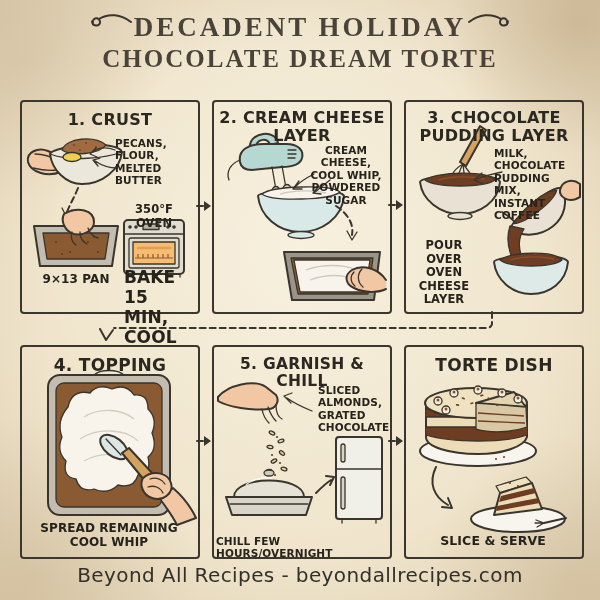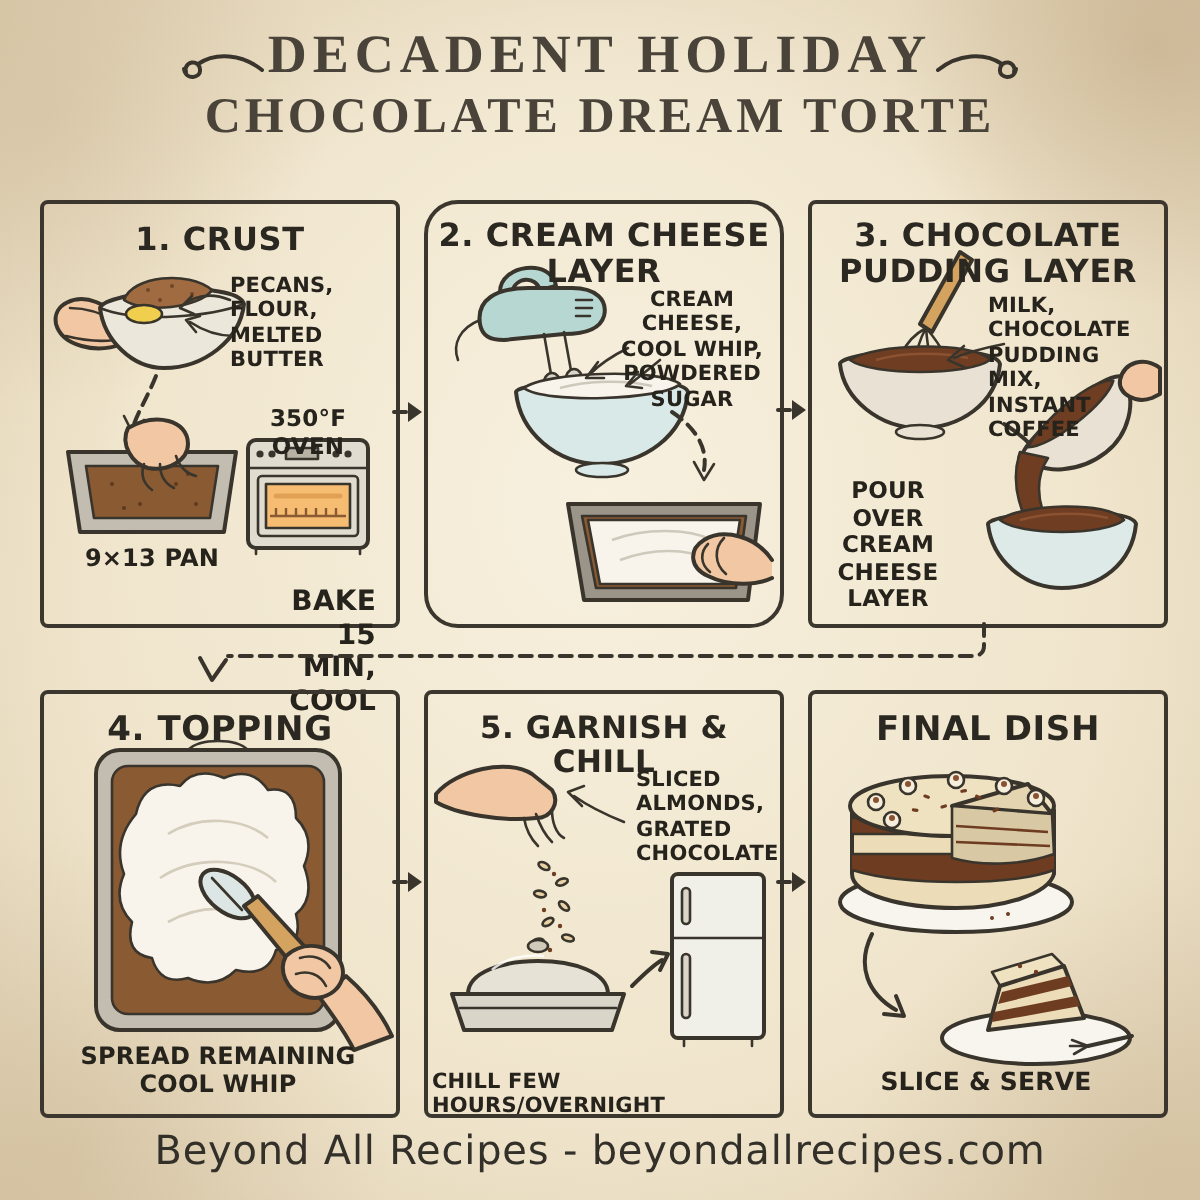--- a/index.html
+++ b/index.html
@@ -10,21 +10,21 @@
       radial-gradient(circle at 96% 4%, rgba(164,132,88,.30), rgba(164,132,88,0) 16%),
       radial-gradient(circle at 4% 10%, rgba(164,132,88,.16), rgba(164,132,88,0) 18%),
       radial-gradient(circle at 6% 96%, rgba(164,132,88,.18), rgba(164,132,88,0) 20%),
       radial-gradient(circle at 95% 97%, rgba(164,132,88,.18), rgba(164,132,88,0) 18%),
       radial-gradient(ellipse at 50% 42%, rgba(255,252,242,.50), rgba(255,250,236,0) 60%),
       radial-gradient(ellipse at 50% 50%, rgba(0,0,0,0) 60%, rgba(160,130,86,.26) 100%);
     font-family:"DejaVu Sans", sans-serif;
   }
   .header{position:absolute;top:12px;left:0;width:600px;text-align:center;color:#4a4339;}
   .title-line1{font-family:"Liberation Serif", serif;font-weight:700;font-size:27px;
-    letter-spacing:3px;color:#4a4339;display:flex;align-items:flex-end;justify-content:center;}
+    letter-spacing:3px;color:#4a4339;display:flex;align-items:flex-start;justify-content:center;}
   .title-line2{font-family:"Liberation Serif", serif;font-weight:700;font-size:25px;
     letter-spacing:2px;color:#4a4339;margin-top:2px;}
   .flourish{width:46px;height:18px;}
   .panel{position:absolute;width:176px;height:210px;border:2px solid #3c372e;border-radius:4px;}
   .panel svg.art{position:absolute;left:0;top:0;width:176px;height:210px;}
   .panel-title{position:absolute;left:0;right:0;text-align:center;font-weight:700;font-size:16px;
     color:#2b2721;letter-spacing:.3px;line-height:1.12;white-space:pre-line;}
   .lbl{position:absolute;font-weight:700;font-size:10.5px;color:#26221c;line-height:1.18;
     letter-spacing:.1px;white-space:pre-line;}
   .s{stroke:#3a352c;stroke-width:2;stroke-linecap:round;stroke-linejoin:round;}
@@ -101,25 +101,25 @@
         <path class="s t" fill="none" d="M106,172 v3 M158,172 v3"></path>
       </g>
     </svg>
     <div class="panel-title" style="top:9px;">1. CRUST</div>
     <div class="lbl" style="left:93px;top:35px;width:80px;text-align:left;">PECANS,
 FLOUR,
 MELTED
 BUTTER</div>
     <div class="lbl" style="left:94px;top:101px;width:76px;text-align:center;font-size:11.5px;">350°F OVEN</div>
     <div class="lbl" style="left:6px;top:170px;width:96px;text-align:center;font-size:12px;">9×13 PAN</div>
-    <div class="lbl" style="left:102px;top:191px;width:64px;text-align:right;font-size:14px;">BAKE 15
+    <div class="lbl" style="left:102px;top:165px;width:64px;text-align:left;font-size:17px;">BAKE 15
 MIN, COOL</div>
   </div>
 
-  <div class="panel" style="left:212px;top:100px;border-radius:17px;">
+  <div class="panel" style="left:212px;top:100px;">
     <svg class="art" viewBox="0 0 176 210">
       <g>
         <path class="s" fill="#b7d8d2" d="M36,44 C36,30 62,27 64,41 L56,43 C54,36 44,36 42,44 Z"></path>
         <path class="s" fill="#b7d8d2" d="M26,60 C24,48 34,42 50,42 L72,42 C84,42 90,48 88,56 C86,63 78,65 68,65 L38,68 C31,68 27,66 26,60 Z"></path>
         <path class="s t" fill="none" d="M74,48 h8 M74,52 h8 M74,56 h7"></path>
         <path class="s t" fill="none" d="M26,58 C16,62 12,70 15,78"></path>
         <path class="s t" fill="none" d="M58,65 L62,88 M68,64 L72,86"></path>
         <ellipse class="s t" cx="62" cy="91" rx="4.5" ry="6.5" fill="#d9d5c8"></ellipse>
         <ellipse class="s t" cx="73" cy="89" rx="4.5" ry="6.5" fill="#d9d5c8"></ellipse>
       </g>
@@ -175,21 +175,21 @@
         <path class="s t" fill="#6f3d22" d="M94,158 C104,150 148,148 156,158 C146,166 104,166 94,158 Z"></path>
         <path class="t" stroke="#8a5230" fill="none" d="M104,158 C118,154 136,154 148,157"></path>
       </g>
     </svg>
     <div class="panel-title" style="top:7px;">3. CHOCOLATE
 PUDDING LAYER</div>
     <div class="lbl" style="left:88px;top:45px;width:86px;text-align:left;">MILK, CHOCOLATE
 PUDDING MIX,
 INSTANT COFFEE</div>
     <div class="lbl" style="left:4px;top:137px;width:68px;text-align:center;font-size:11.5px;">POUR OVER
-CREAM
+OVEN
 CHEESE
 LAYER</div>
   </div>
 
   <div class="panel" style="left:20px;top:345px;">
     <svg class="art" viewBox="0 0 176 210">
       <g>
         <path class="s t" fill="none" d="M72,28 C78,22 96,22 102,28"></path>
         <rect class="s" x="26" y="28" width="122" height="140" rx="12" fill="#c2bdb0"></rect>
         <rect class="s t" x="34" y="36" width="106" height="124" rx="8" fill="#8a5a33"></rect>
@@ -297,21 +297,21 @@
         <path class="s t" fill="#efe2c0" d="M94,146 L126,136 L120,130 L90,139 Z"></path>
         <path class="s" fill="#ecdcb8" d="M88,168 L136,162 L126,136 L94,146 Z"></path>
         <path fill="#6e3c20" d="M95,149 L128,141 L130,146 L93,155 Z"></path>
         <path fill="#6e3c20" d="M91,159 L132,151 L134,156 L90,164 Z"></path>
         <circle cx="104" cy="136" r="1.1" fill="#6e3c20"></circle>
           <circle cx="112" cy="139" r="1.1" fill="#6e3c20"></circle>
         <path class="s" fill="none" stroke-width="2.4" d="M138,176 L160,171"></path>
         <path class="s t" fill="none" d="M138,176 l-8,-3 M138,176 l-9,0 M138,176 l-7,4"></path>
       </g>
     </svg>
-    <div class="panel-title" style="top:9px;font-size:17px;">FINAL DISH</div>
+    <div class="panel-title" style="top:9px;font-size:17px;">TORTE DISH</div>
     <div class="lbl" style="left:8px;top:187px;width:158px;text-align:center;font-size:12.5px;">SLICE &amp; SERVE</div>
   </div>
 
   <svg class="overlay" width="600" height="600" viewBox="0 0 600 600">
     <g>
       <path class="dash" fill="none" d="M197,206 L204,206"></path>
       <polygon points="204,201 211,206 204,211" fill="#3a352c"></polygon>
     </g>
     <g>
       <path class="dash" fill="none" d="M389,205 L396,205"></path>

